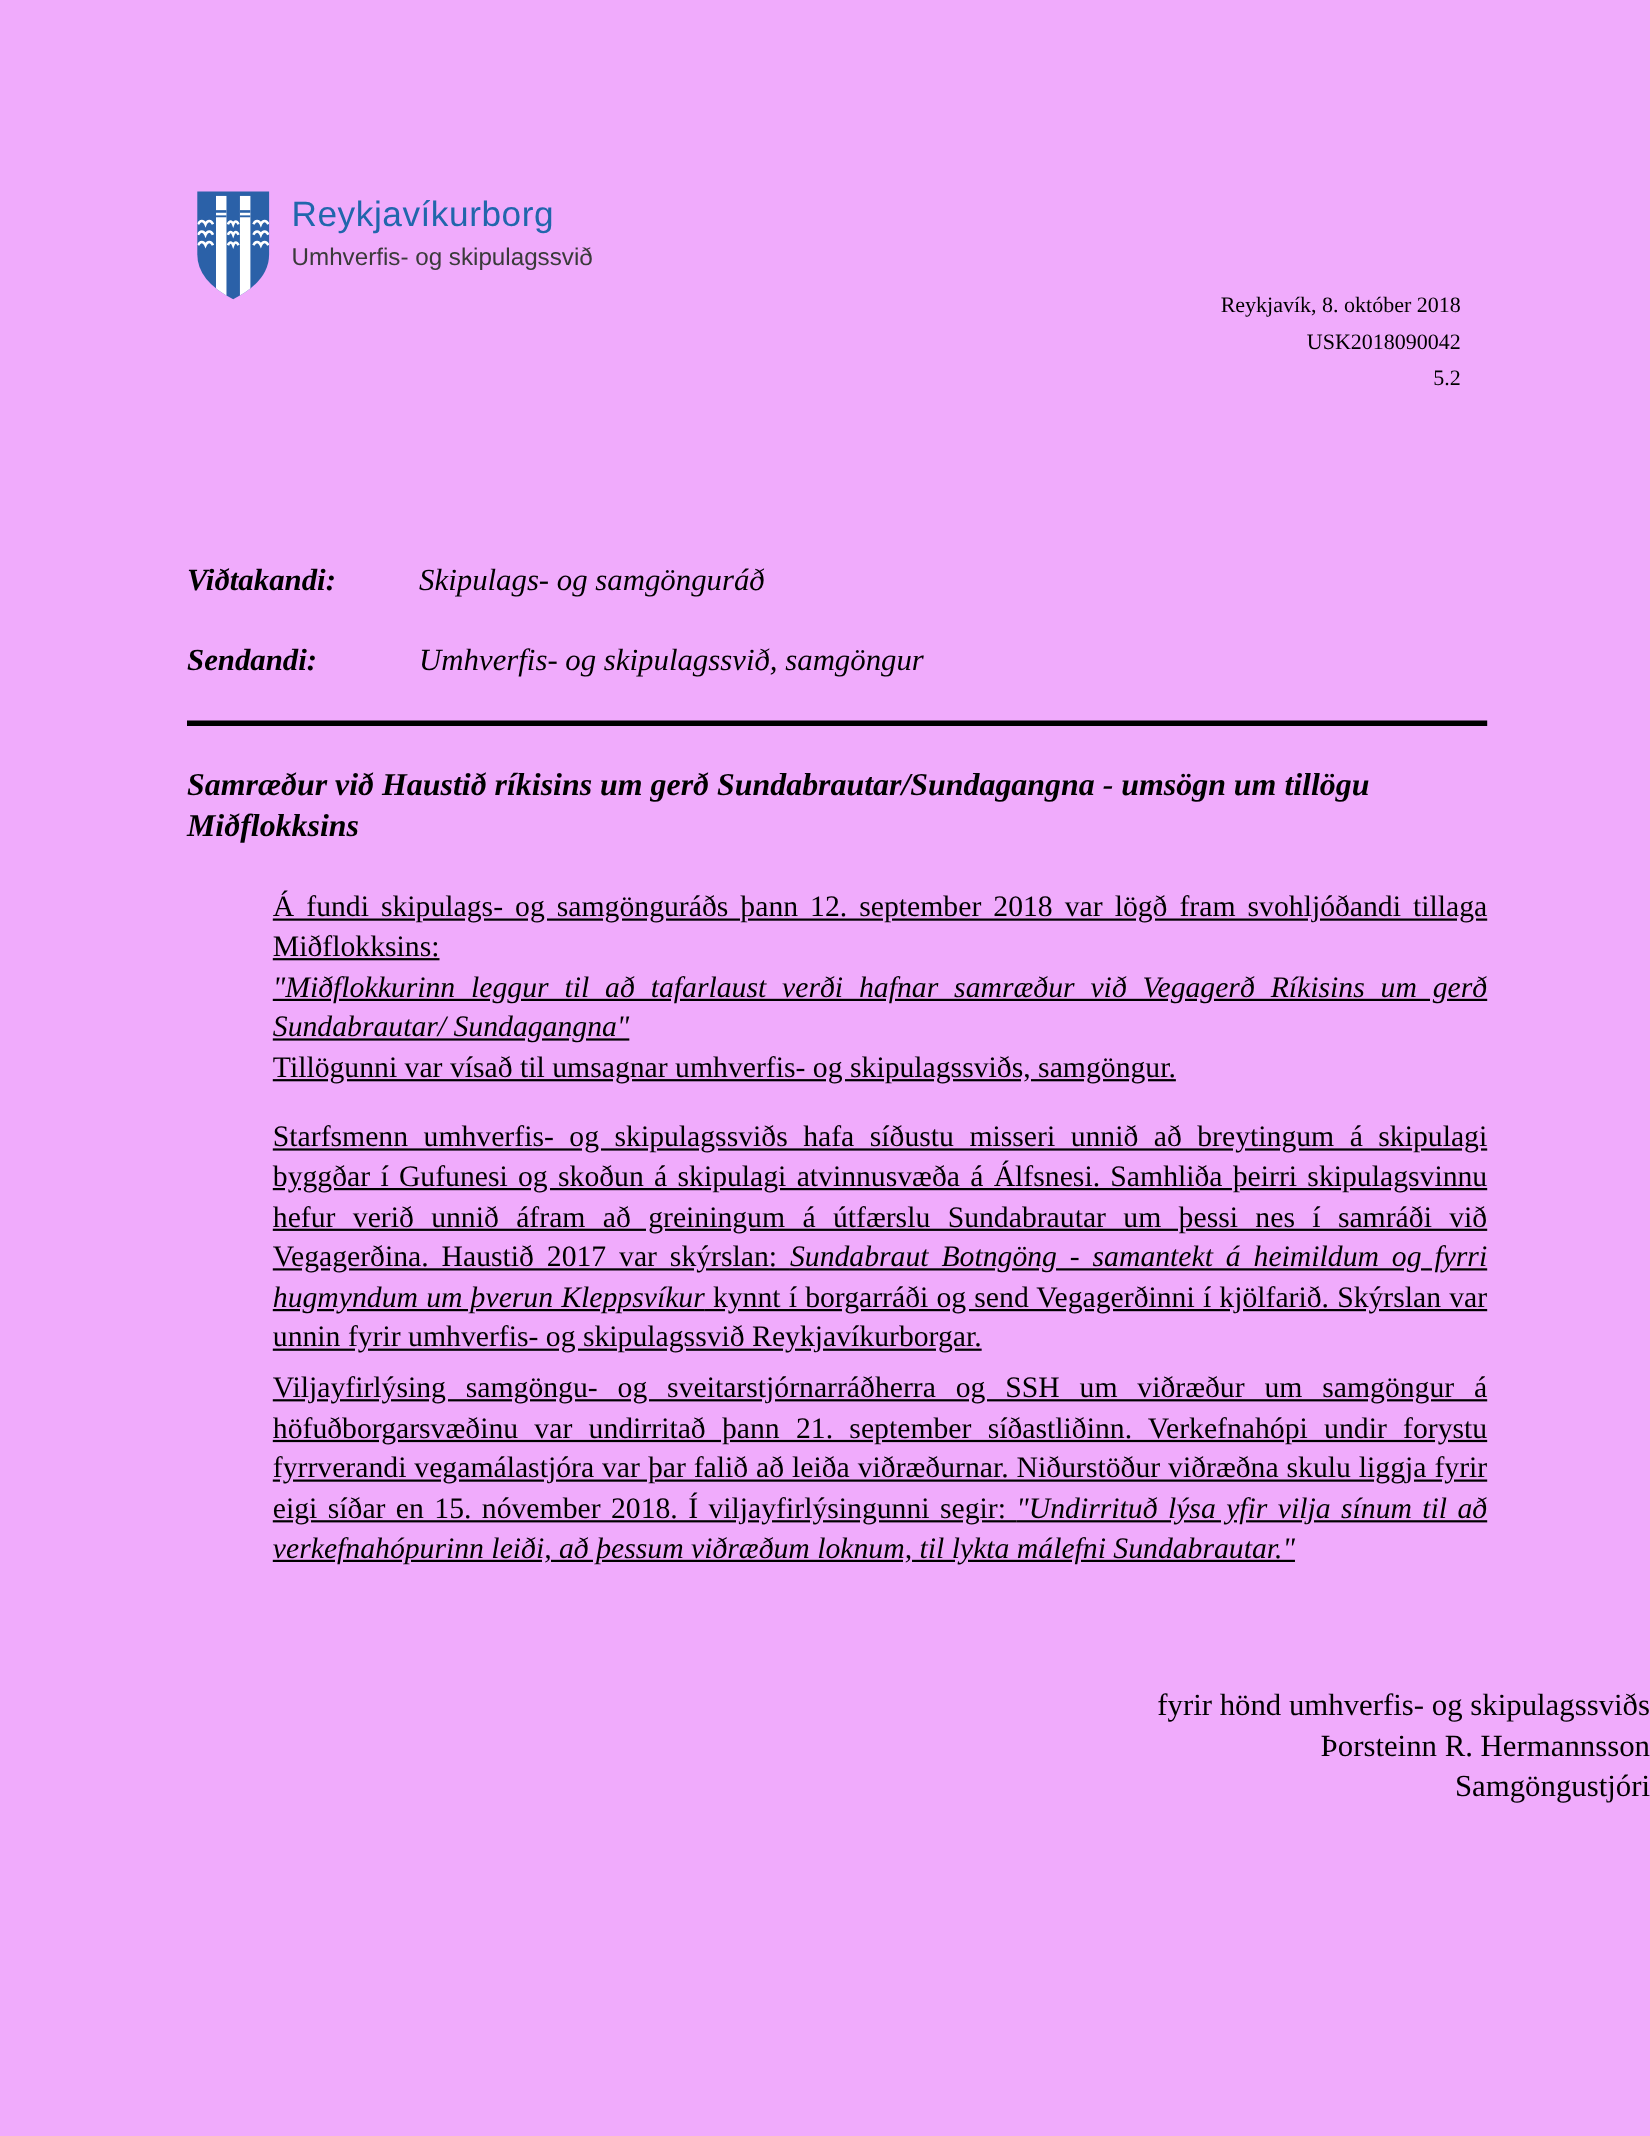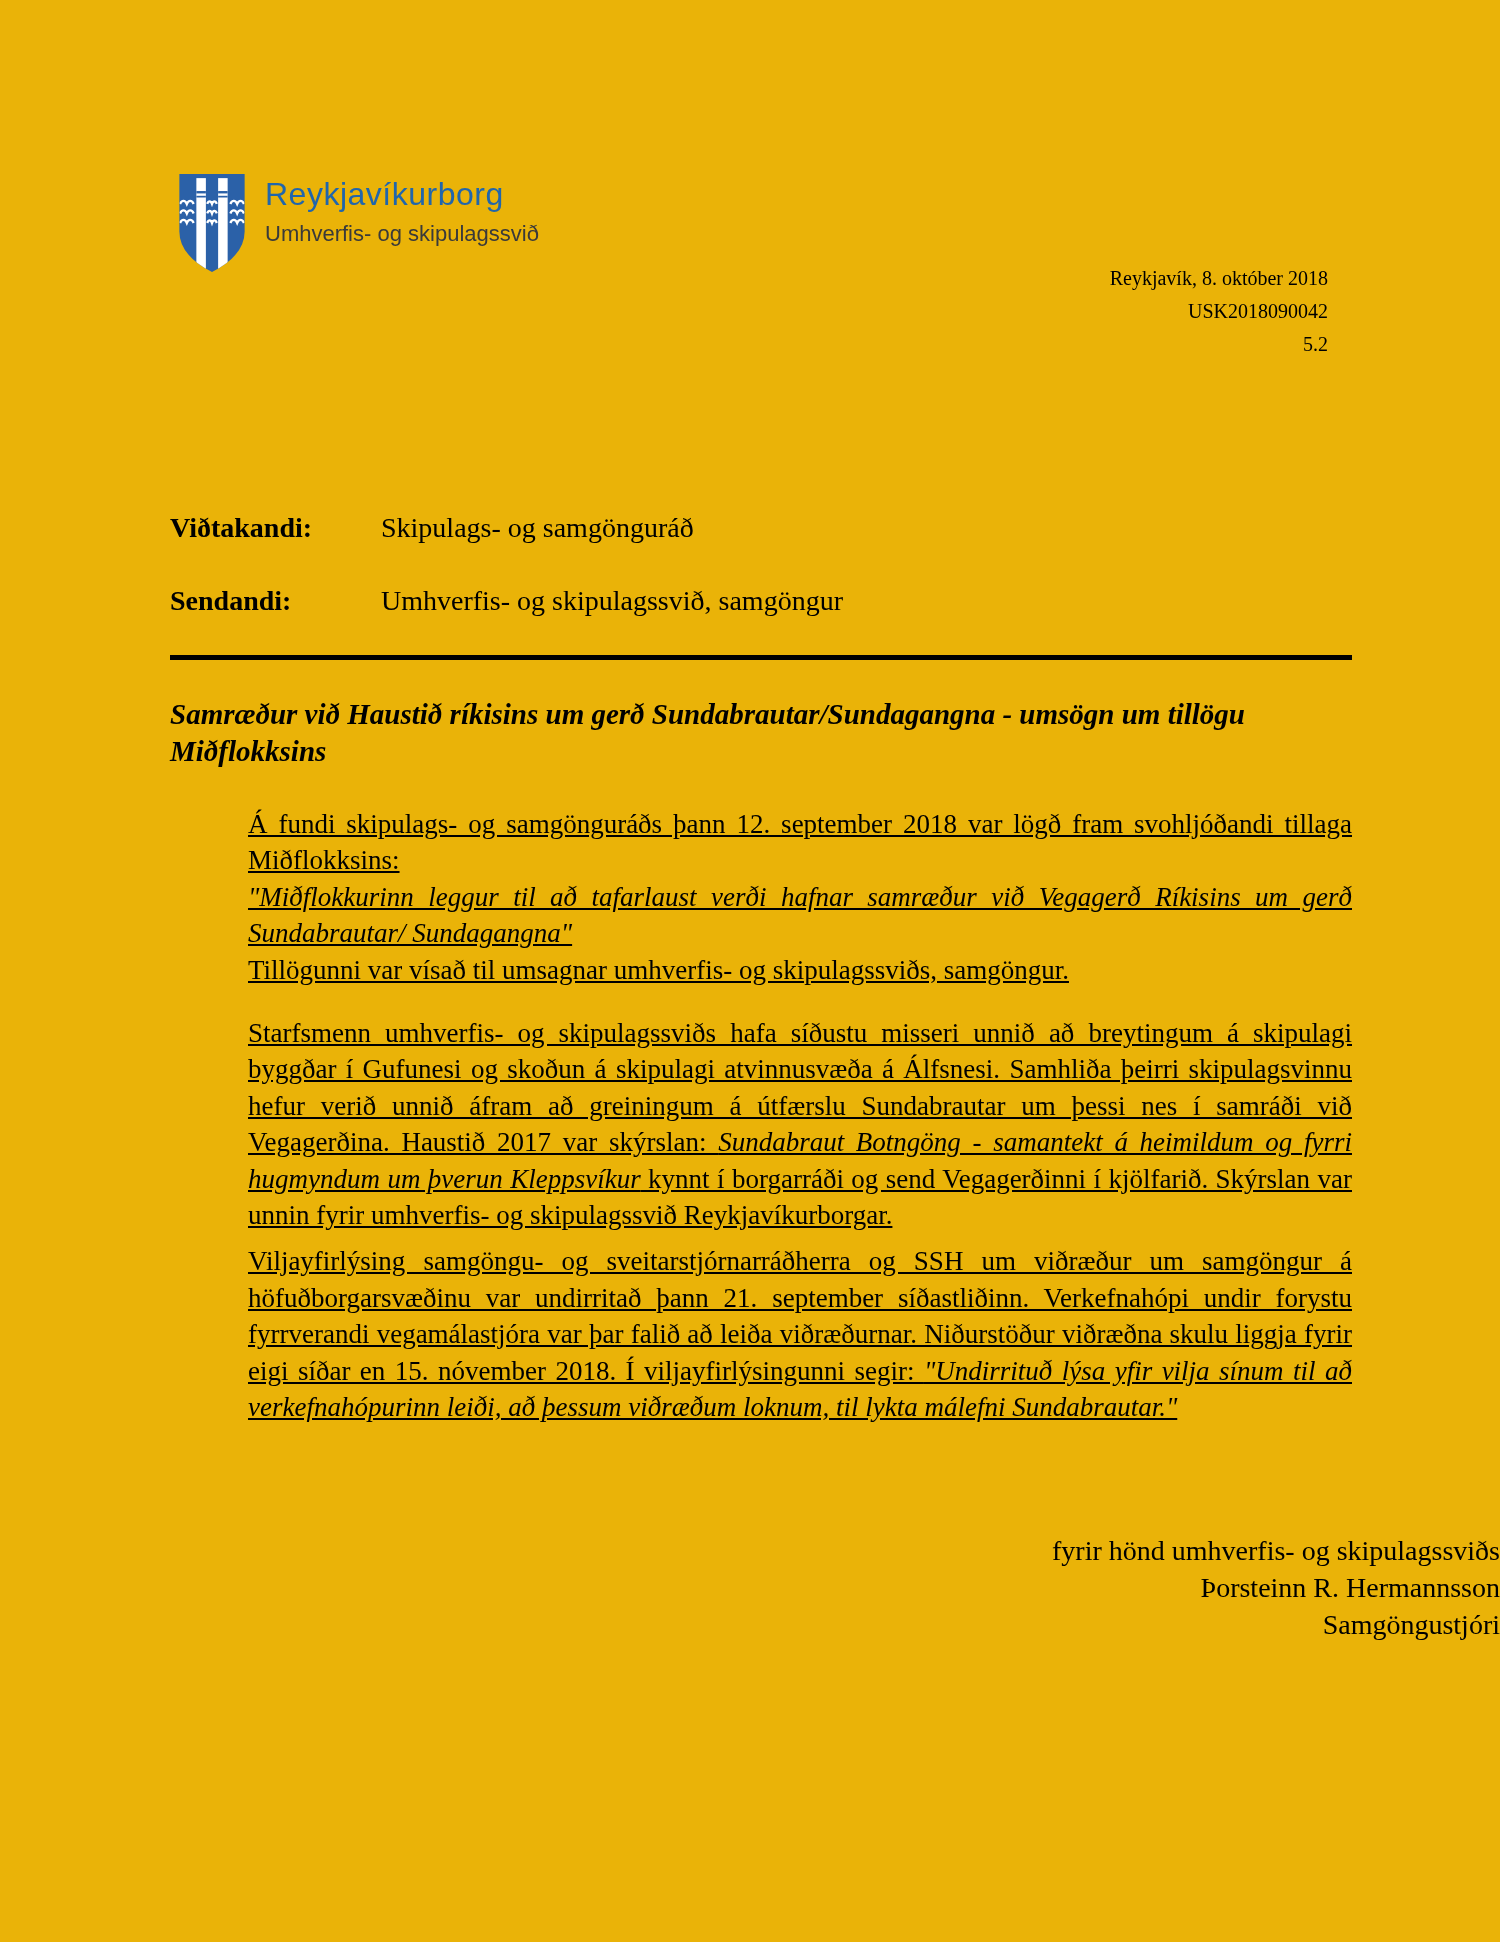--- a/index.html
+++ b/index.html
@@ -1,20 +1,20 @@
 <!DOCTYPE html>
 <html><head>
 <meta charset="utf-8">
 <style>
   html, body { margin: 0; padding: 0; background: #ffffff; }
   .page {
     position: relative;
     width: 1500px;
     height: 1942px;
-    background: #eab308;
+    background: #f0abfc;
     font-family: "Liberation Serif", serif;
     color: #000000;
     overflow: hidden;
   }
 
   
   .logo { position: absolute; top: 172px; left: 178px; display: flex; align-items: flex-start; }
   .shield { display: inline-block; width: 68px; height: 102px; }
   .shield svg { width: 68px; height: 102px; display: block; }
   .logo-text { margin-left: 19px; font-family: "Liberation Sans", sans-serif; }
@@ -22,21 +22,21 @@
   .logo-dept { font-size: 22px; line-height: 26px; color: #3a3a3a; margin-top: 9px; }
 
   
   .refblock { position: absolute; top: 262px; right: 172px; text-align: right; font-size: 20px; line-height: 33px; }
 
   
   .title { position: absolute; top: 392px; left: 0; width: 100%; margin: 0; text-align: center;
            font-size: 38px; font-weight: bold; letter-spacing: 1px; }
 
   
-  .meta { position: absolute; top: 512px; left: 170px; font-size: 28px; }
+  .meta { position: absolute; top: 512px; left: 170px; font-size: 28px; font-style: italic; }
   .meta-row { margin-bottom: 41px; }
   .meta-label { display: inline-block; width: 204px; font-weight: bold; }
   .meta-value { display: inline-block; }
 
   
   .rule { position: absolute; top: 655px; left: 170px; width: 1182px; height: 5px;
           background: #000000; border: none; margin: 0; }
 
   
   .subject { position: absolute; top: 696px; left: 170px; width: 1186px; margin: 0;

